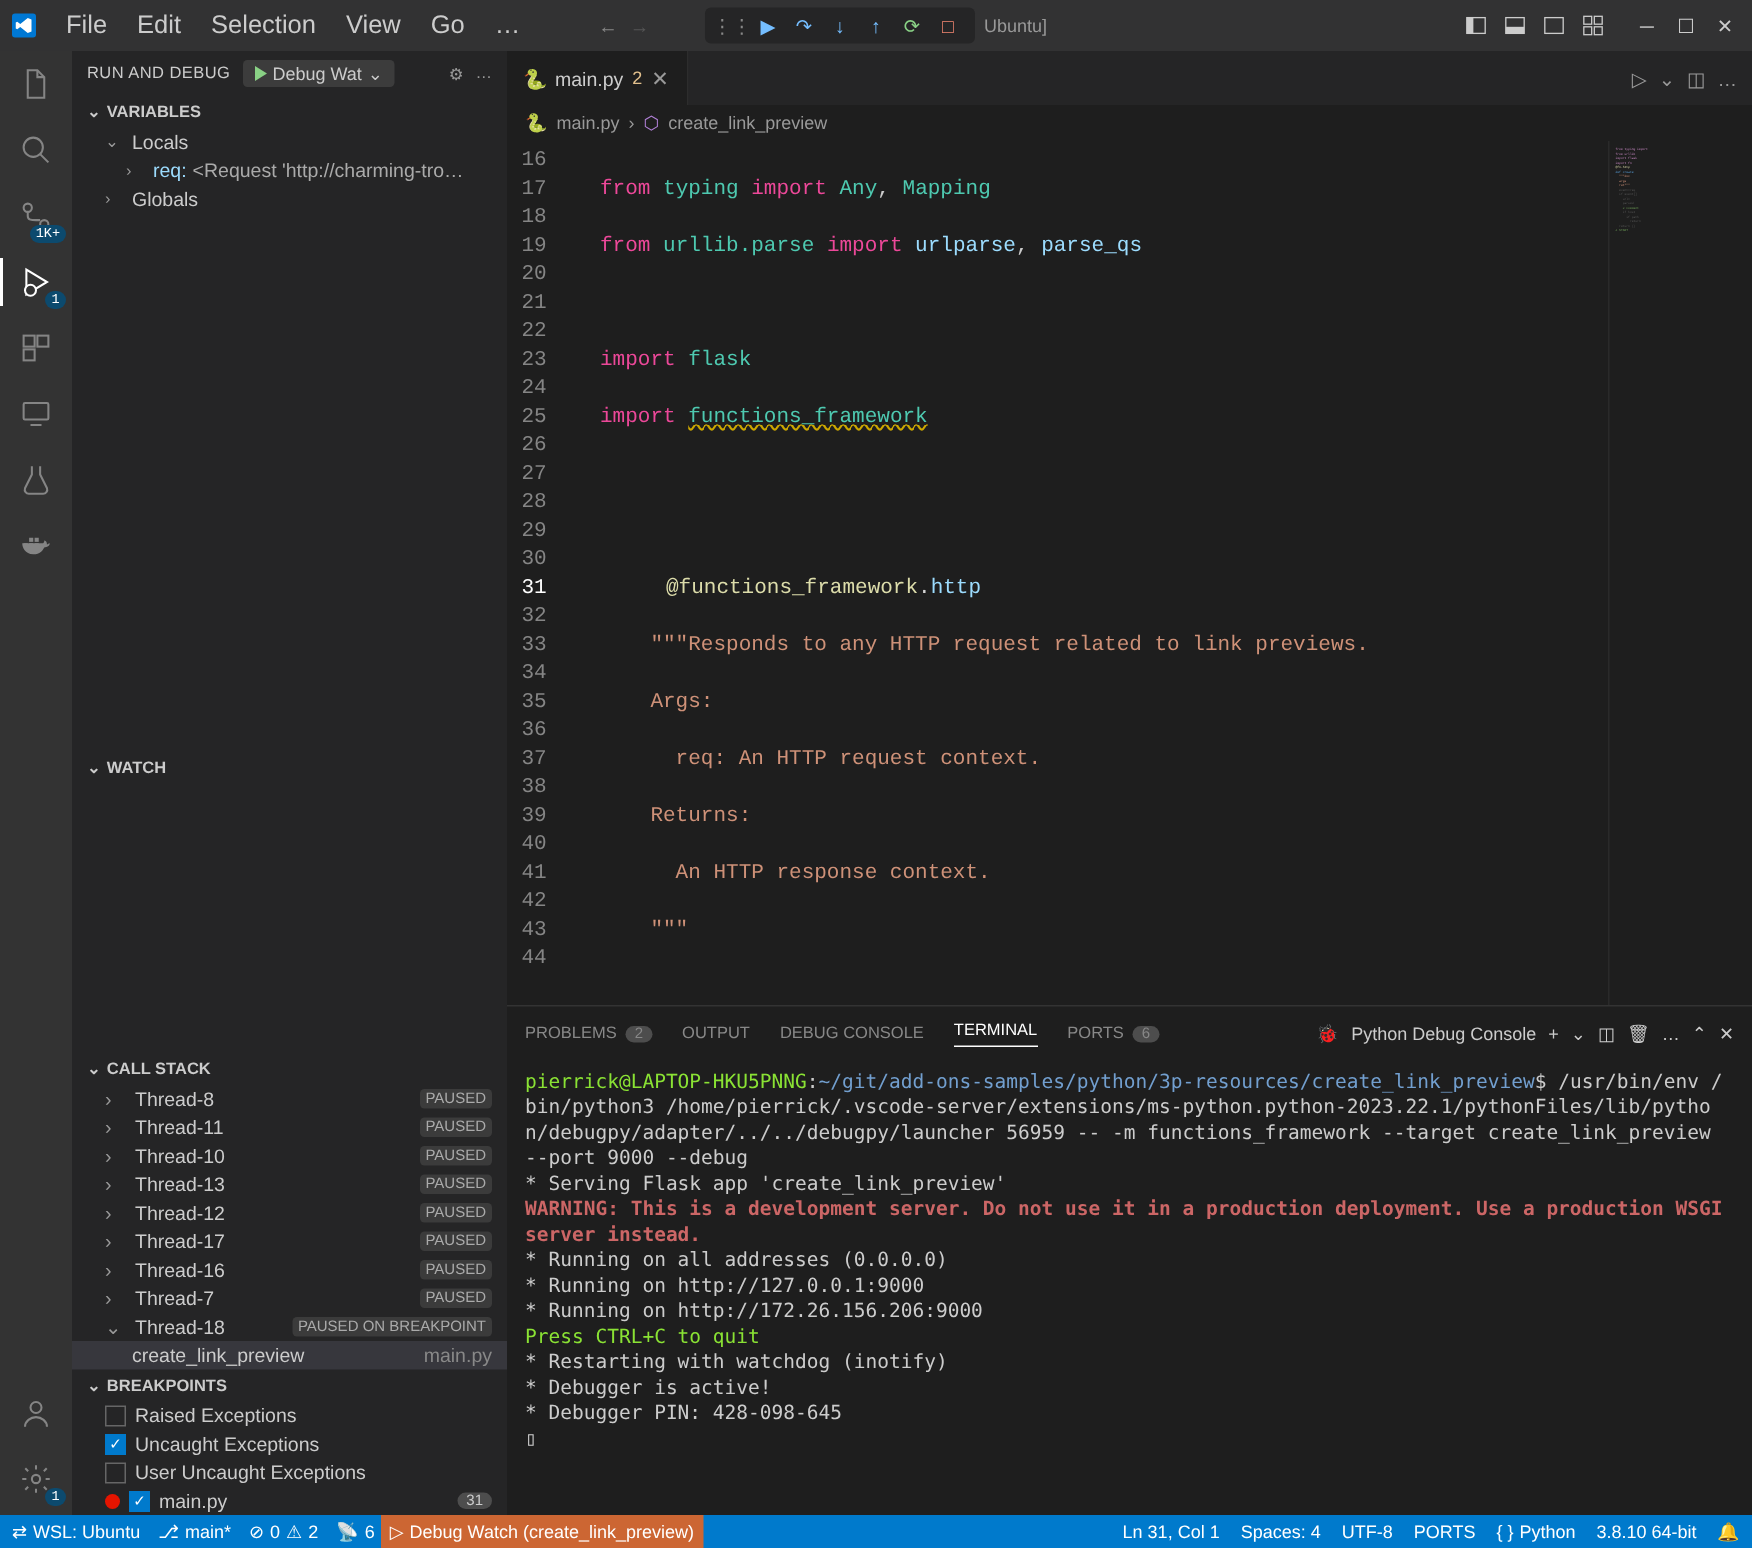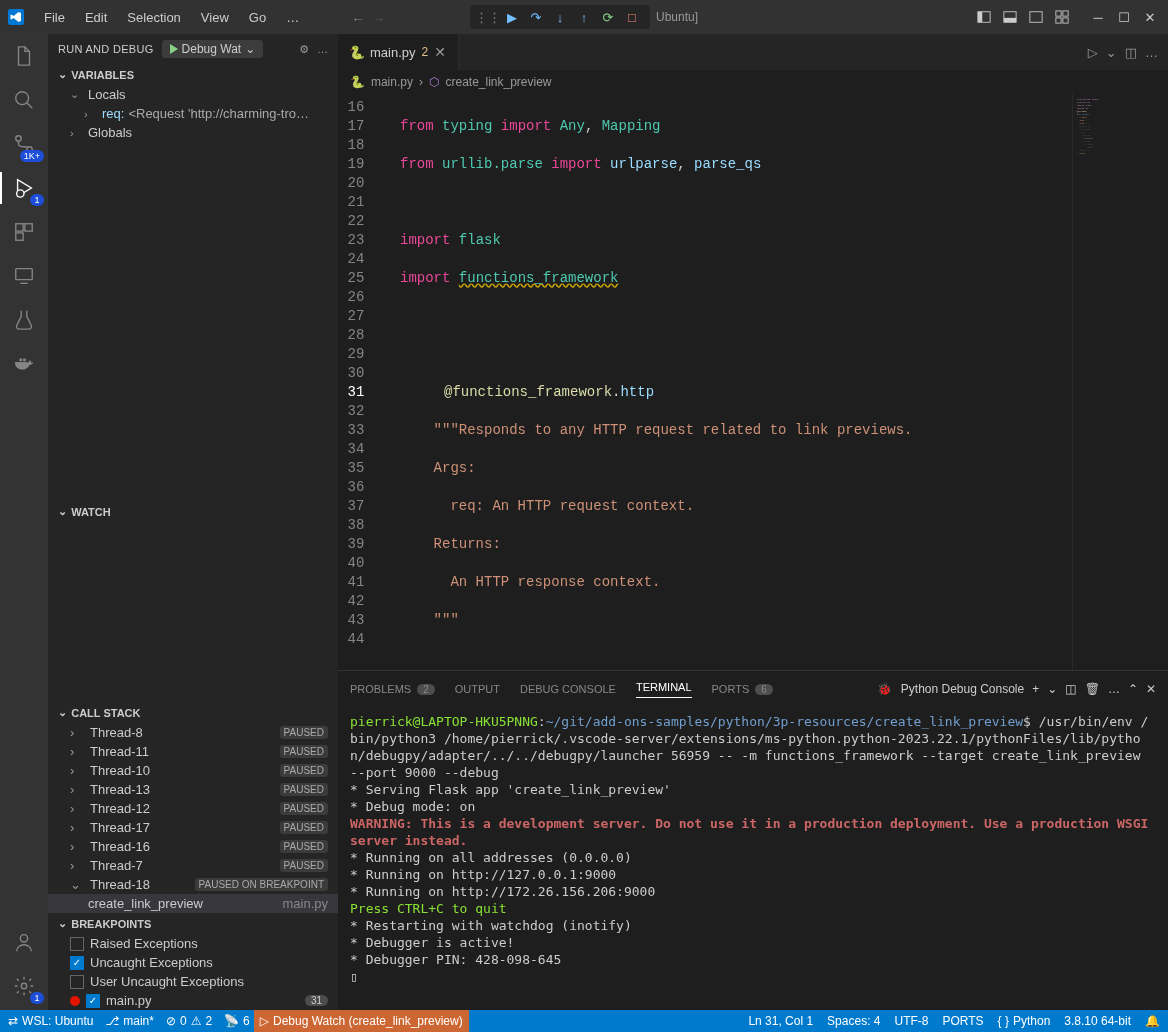--- a/index.html
+++ b/index.html
@@ -17,33 +17,33 @@
 .title-bar {
   height: 34px;
   background: #323233;
   display: flex;
   align-items: center;
   padding: 0 8px;
   gap: 4px;
   position: relative;
 }
 .title-bar .logo { width: 16px; height: 16px; background:#0078d4; border-radius:2px; margin-right:8px; display:flex;align-items:center;justify-content:center;}
-.menu-item { padding: 2px 8px; color:#ccc; cursor:default; font-size:13px;}
+.menu-item { padding: 2px 8px; color:#ccc; cursor:default; font-size:17px;}
 .title-center { position:absolute; left:50%; transform:translateX(-50%); display:flex; align-items:center; gap:6px;}
 .nav-arrows { display:flex; gap:8px; margin-left:40px; color:#888;}
 .debug-toolbar { display:flex; gap:8px; background:#252526; padding:4px 10px; border-radius:4px;}
 .debug-toolbar .dbtn { width:16px; height:16px; display:flex; align-items:center; justify-content:center; cursor:pointer;}
 .win-controls { margin-left:auto; display:flex; gap:6px; align-items:center;}
 .win-controls .ico { width:20px; height:20px; display:flex; align-items:center; justify-content:center; color:#ccc; cursor:pointer;}
 .main-row { flex:1; display:flex; overflow:hidden; }
 .activity-bar { width:48px; background:#333333; display:flex; flex-direction:column; align-items:center; padding-top:8px; gap:16px;}
 .activity-bar .ab { width:28px; height:28px; display:flex; align-items:center; justify-content:center; color:#858585; cursor:pointer; position:relative;}
 .activity-bar .ab.active { color:#fff; }
 .activity-bar .ab.active::before { content:""; position:absolute; left:-10px; top:-2px; bottom:-2px; width:2px; background:#fff;}
-.badge-blue { position:absolute; bottom:-4px; right:-6px; background:#1d4ed8; color:#fff; font-size:9px; border-radius:10px; padding:1px 4px; min-width:14px; text-align:center;}
+.badge-blue { position:absolute; bottom:-4px; right:-6px; background:#0c4a6e; color:#fff; font-size:9px; border-radius:10px; padding:1px 4px; min-width:14px; text-align:center;font-family:Liberation Mono, monospace;}
 .sidebar { width:290px; background:#252526; display:flex; flex-direction:column; overflow:hidden;}
 .sb-header { display:flex; align-items:center; padding:6px 10px; font-size:11px; gap:8px;}
 .sb-header .title { letter-spacing:0.3px; }
 .sb-header .selector { display:flex; align-items:center; background:#3c3c3c; padding:2px 8px; border-radius:3px; gap:4px; font-size:12px;}
 .play-tri { width:0;height:0;border-left:8px solid #89d185;border-top:5px solid transparent;border-bottom:5px solid transparent;}
 .sb-header .gear { margin-left:auto; color:#999;}
 .section { font-size:11px; padding:4px 10px; color:#ccc; display:flex; align-items:center; gap:4px; font-weight:bold;}
 .section .chev { font-size:11px; }
 .tree { font-size:13px; }
 .tree-row { display:flex; align-items:center; padding:2px 0 2px 22px; gap:4px; overflow:hidden; white-space:nowrap;}
@@ -489,21 +489,20 @@
           <span>◫</span>
           <span>🗑</span>
           <span>…</span>
           <span>⌃</span>
           <span>✕</span>
         </div>
       </div>
       <div class="term">
 <div><span class="prompt-user">pierrick@LAPTOP-HKU5PNNG</span><span>:</span><span class="prompt-path">~/git/add-ons-samples/python/3p-resources/create_link_preview</span><span>$ </span><span style="word-break:break-all"> /usr/bin/env /bin/python3 /home/pierrick/.vscode-server/extensions/ms-python.python-2023.22.1/pythonFiles/lib/python/debugpy/adapter/../../debugpy/launcher 56959 -- -m functions_framework --target create_link_preview --port 9000 --debug</span></div>
 <div> * Serving Flask app 'create_link_preview'</div>
-<div> * Debug mode: on</div>
 <div class="warn">WARNING: This is a development server. Do not use it in a production deployment. Use a production WSGI server instead.</div>
 <div> * Running on all addresses (0.0.0.0)</div>
 <div> * Running on http://127.0.0.1:9000</div>
 <div> * Running on http://172.26.156.206:9000</div>
 <div class="press">Press CTRL+C to quit</div>
 <div> * Restarting with watchdog (inotify)</div>
 <div> * Debugger is active!</div>
 <div> * Debugger PIN: 428-098-645</div>
 <div>▯</div>
       </div>

